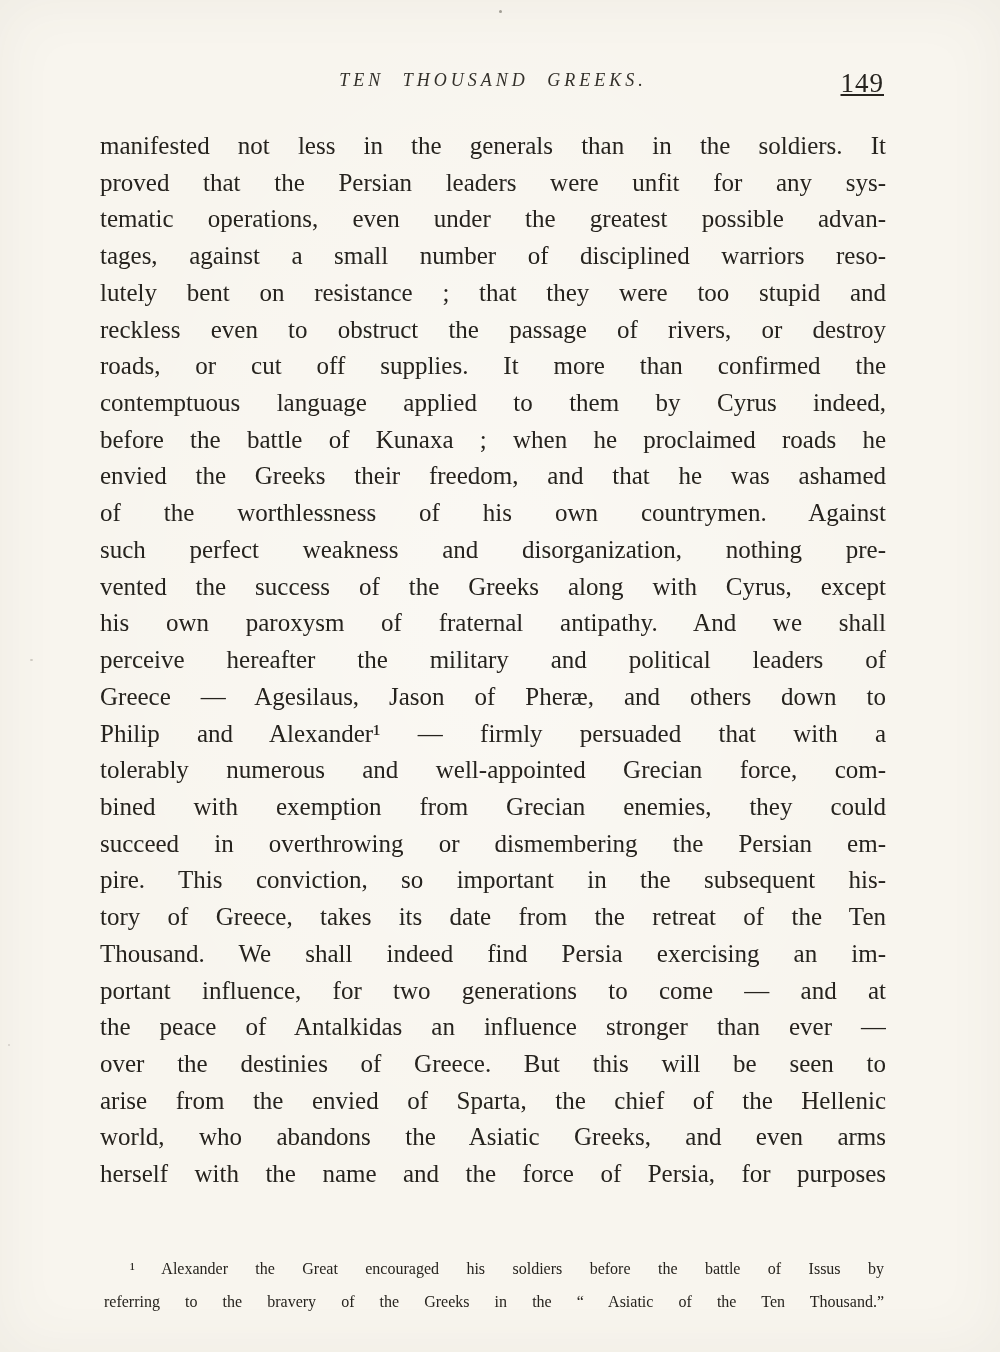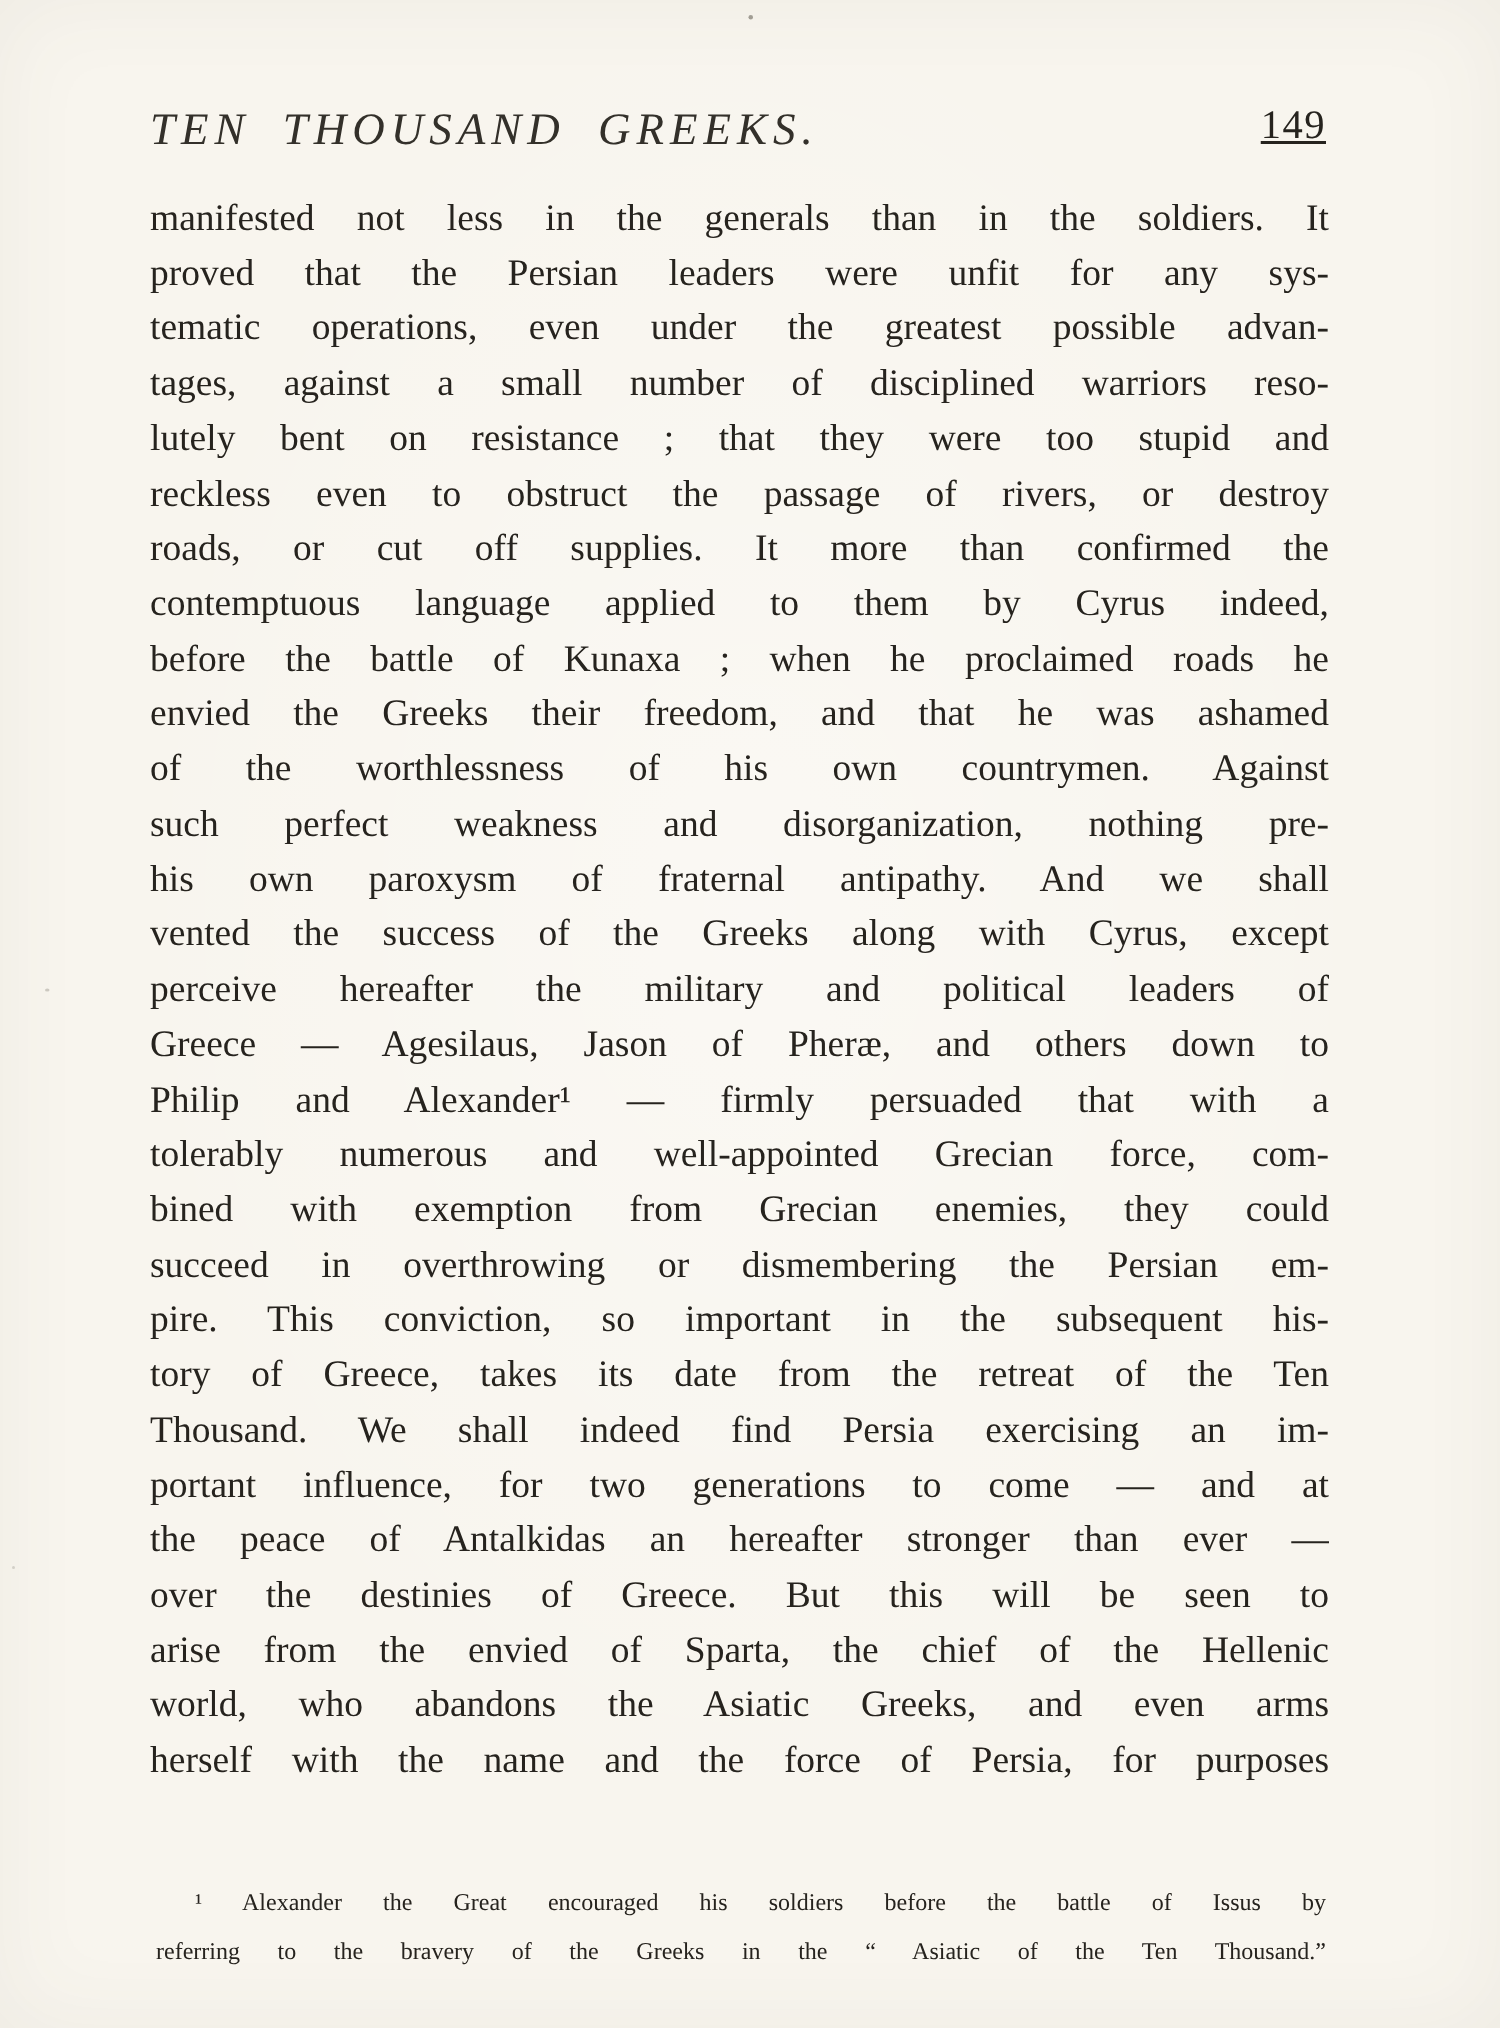--- a/index.html
+++ b/index.html
@@ -36,23 +36,23 @@
   }
   .running-head {
     position: absolute;
     top: 70px;
     left: 0;
     right: 0;
     height: 34px;
   }
   .head-title {
     display: block;
-    text-align: left;
+    text-align: center;
     font-style: italic;
-    font-size: 30px;
+    font-size: 18px;
     letter-spacing: 4px;
     word-spacing: 10px;
     color: #33302a;
   }
   .folio {
     position: absolute;
     right: 2px;
     top: -2px;
     font-size: 27px;
     letter-spacing: 1px;
@@ -121,33 +121,33 @@
         <div class="line">tematic operations, even under the greatest possible advan-</div>
         <div class="line">tages, against a small number of disciplined warriors reso-</div>
         <div class="line">lutely bent on resistance ; that they were too stupid and</div>
         <div class="line">reckless even to obstruct the passage of rivers, or destroy</div>
         <div class="line">roads, or cut off supplies.  It more than confirmed the</div>
         <div class="line">contemptuous language applied to them by Cyrus indeed,</div>
         <div class="line">before the battle of Kunaxa ; when he proclaimed roads he</div>
         <div class="line">envied the Greeks their freedom, and that he was ashamed</div>
         <div class="line">of the worthlessness of his own countrymen.  Against</div>
         <div class="line">such perfect weakness and disorganization, nothing pre-</div>
+        <div class="line">vented the success of the Greeks along with Cyrus, except</div>
         <div class="line">his own paroxysm of fraternal antipathy.  And we shall</div>
-        <div class="line">vented the success of the Greeks along with Cyrus, except</div>
         <div class="line">perceive hereafter the military and political leaders of</div>
         <div class="line">Greece — Agesilaus, Jason of Pheræ, and others down to</div>
         <div class="line">Philip and Alexander¹ — firmly persuaded that with a</div>
         <div class="line">tolerably numerous and well-appointed Grecian force, com-</div>
         <div class="line">bined with exemption from Grecian enemies, they could</div>
         <div class="line">succeed in overthrowing or dismembering the Persian em-</div>
         <div class="line">pire.  This conviction, so important in the subsequent his-</div>
         <div class="line">tory of Greece, takes its date from the retreat of the Ten</div>
         <div class="line">Thousand.  We shall indeed find Persia exercising an im-</div>
         <div class="line">portant influence, for two generations to come — and at</div>
-        <div class="line">the peace of Antalkidas an hereafter stronger than ever —</div>
+        <div class="line">the peace of Antalkidas an influence stronger than ever —</div>
         <div class="line">over the destinies of Greece.  But this will be seen to</div>
         <div class="line">arise from the envied of Sparta, the chief of the Hellenic</div>
         <div class="line">world, who abandons the Asiatic Greeks, and even arms</div>
         <div class="line">herself with the name and the force of Persia, for purposes</div>
       </main>
 
     <footer class="footnote">
         <div class="fn-line">¹ Alexander the Great encouraged his soldiers before the battle of Issus by</div>
         <div class="fn-line">referring to the bravery of the Greeks in the “ Asiatic of the Ten Thousand.”</div>
       </footer>

